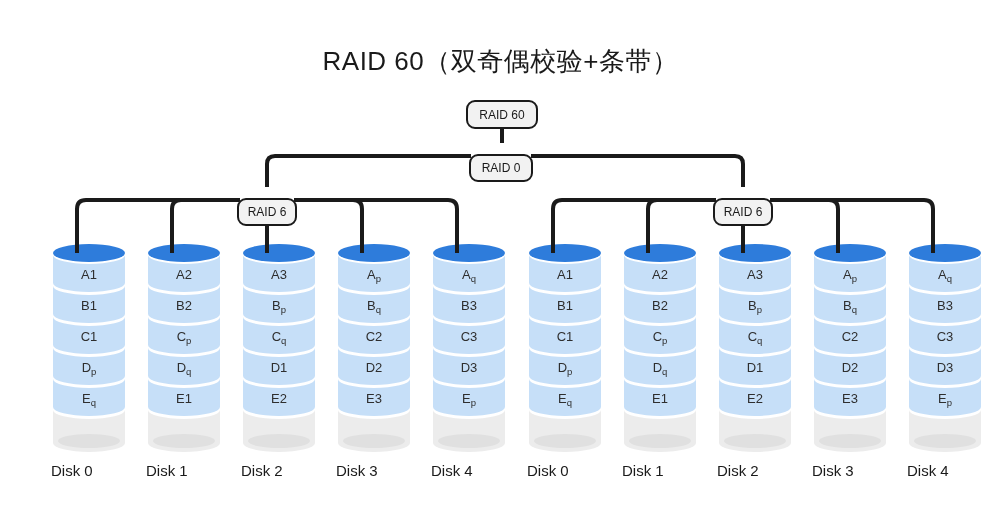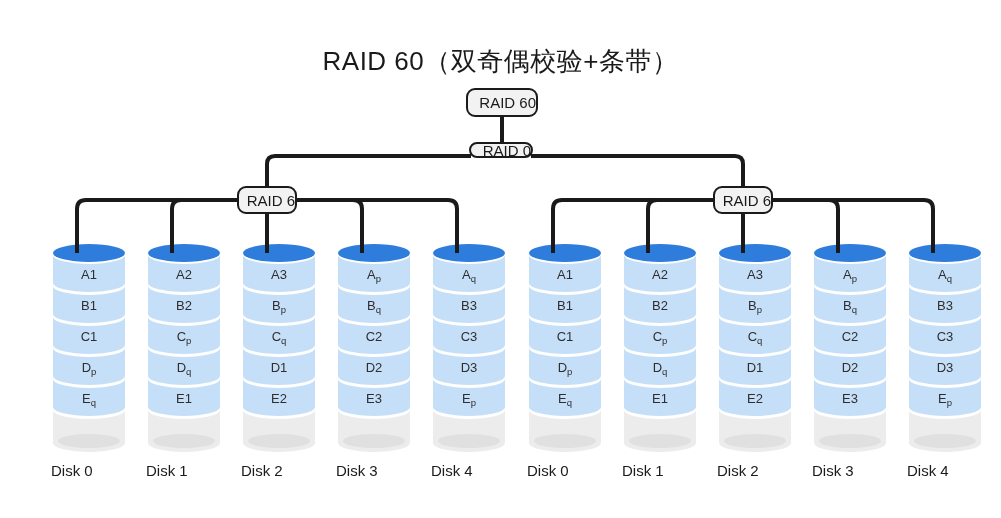--- a/index.html
+++ b/index.html
@@ -17,28 +17,29 @@
   }
   #connectors{position:absolute;left:0;top:0;z-index:2;pointer-events:none;}
   #disk-layer{position:absolute;left:12px;top:0;width:1001px;height:518px;z-index:1;}
   .disk{position:absolute;top:243px;width:76px;height:250px;}
   .disk .dlabel{
     position:absolute;top:219px;left:0;width:100%;
     font-size:15px;color:var(--text,#1a1a1a);
   }
   .node{
     position:absolute;z-index:3;box-sizing:border-box;
-    display:flex;align-items:center;justify-content:flex-end;
+    display:flex;align-items:center;justify-content:center;
     background:var(--node-fill,#f2f2f2);
     border:2.5px solid var(--line,#1a1a1a);
-    border-radius:9px;font-size:15px;color:var(--text,#1a1a1a);
+    border-radius:9px;font-size:12px;color:var(--text,#1a1a1a);
     white-space:nowrap;
+    margin-top:12px;
   }
   #n60{left:466px;top:88px;width:72px;height:29px;}
-  #n0 {left:469px;top:142px;width:64px;height:16px;}
+  #n0 {left:469px;top:142px;width:64px;height:28px;}
   #n6l{left:237px;top:186px;width:60px;height:28px;}
   #n6r{left:713px;top:186px;width:60px;height:28px;}
 </style>
 </head>
 <body>
 
 <div class="stage">
   <div class="title">RAID 60（双奇偶校验+条带）</div>
 
   <svg id="connectors" width="1001" height="518">

